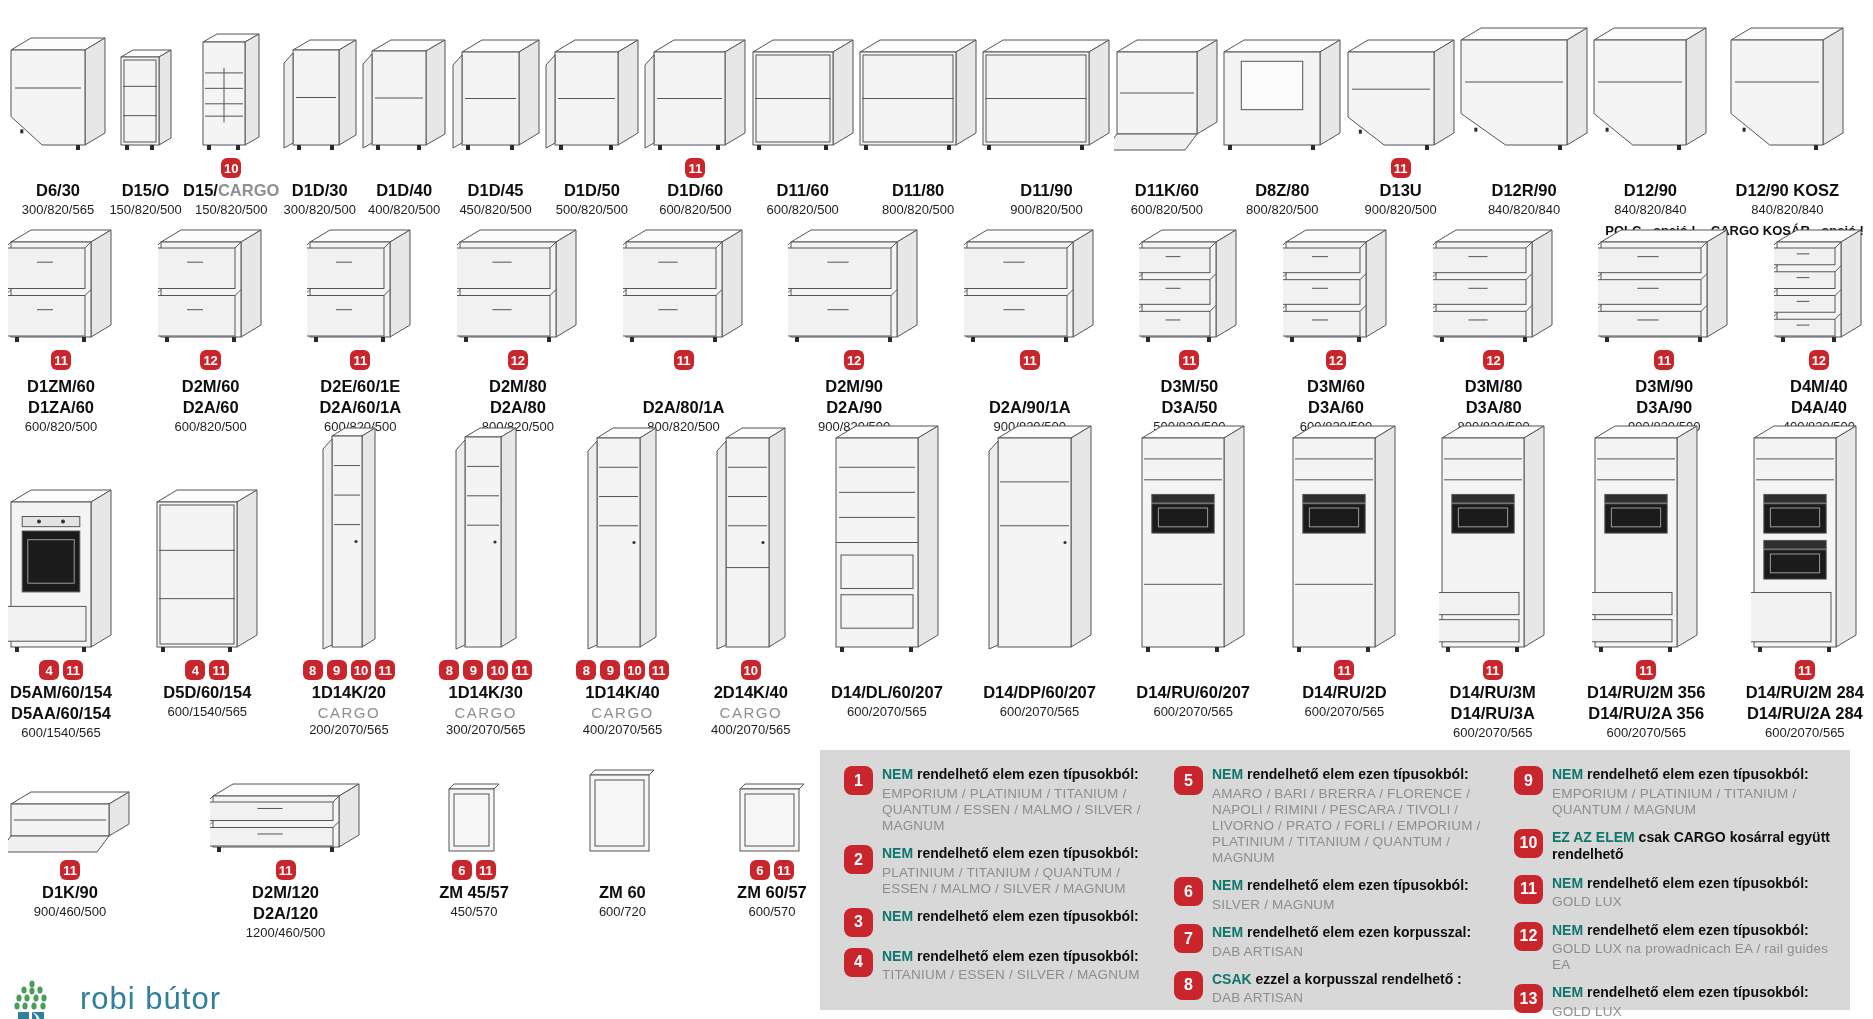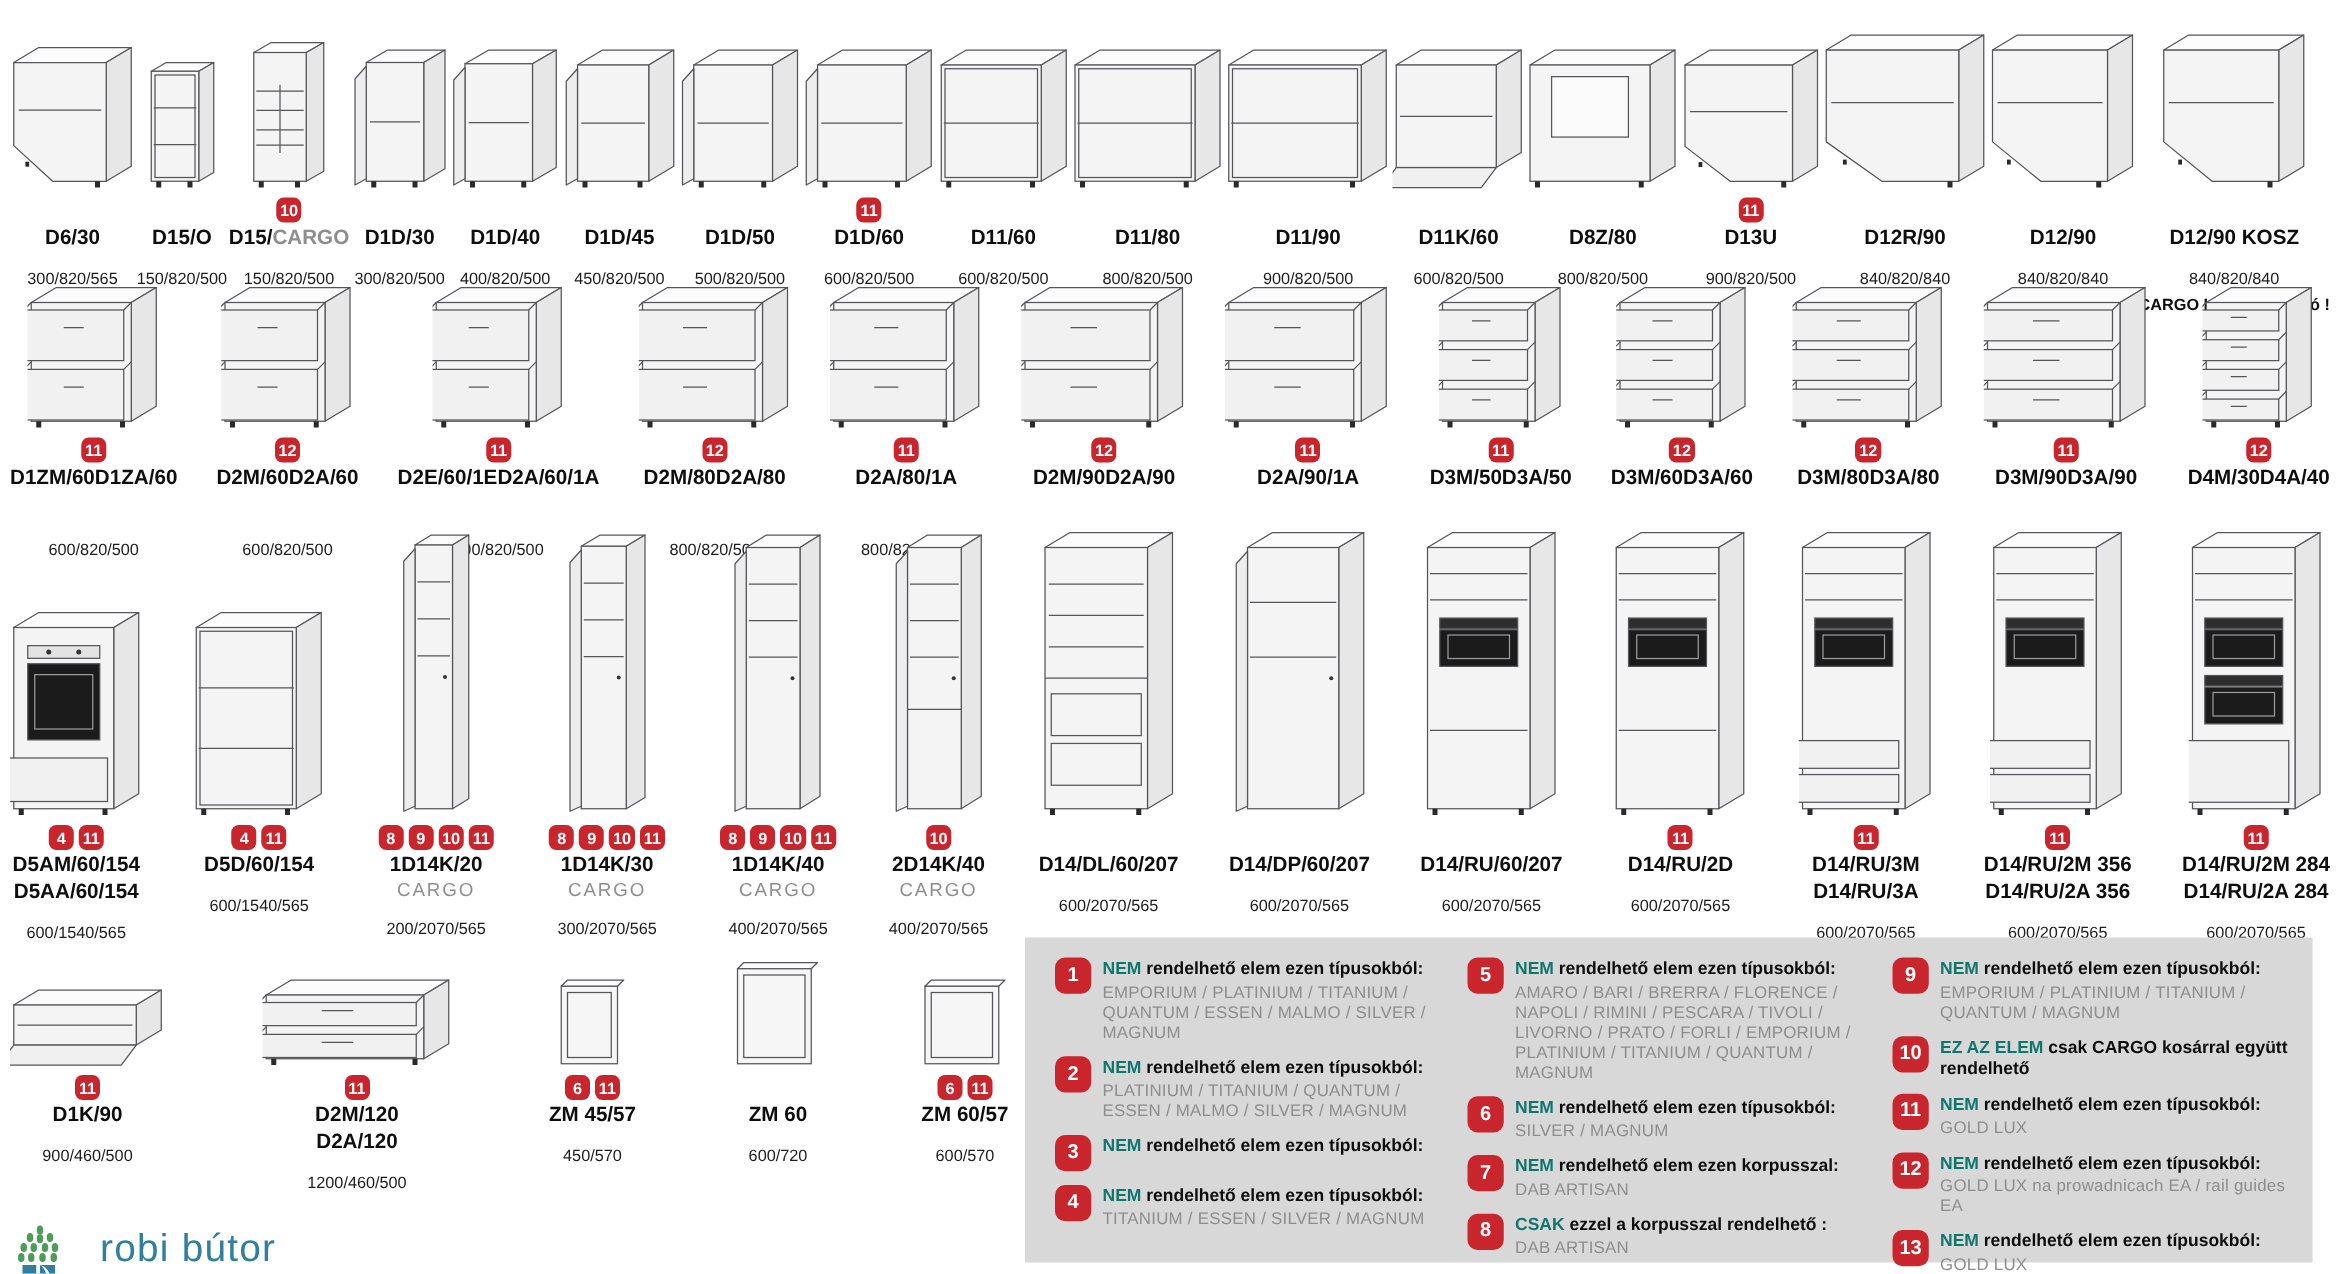--- a/index.html
+++ b/index.html
@@ -18,25 +18,25 @@
   .row2 .art{height:134px}
   .row3 .art{height:236px}
   .row4 .art{height:100px}
 
   .badges{height:24px;display:flex;align-items:center;justify-content:center;margin-top:2px;}
   .badge{min-width:20px;height:20px;border-radius:6px;background:#c9252d;color:#fff;
          font-weight:bold;font-size:13px;display:inline-flex;align-items:center;justify-content:center;
          padding:0 3px;box-sizing:border-box;margin:0 2px;}
 
   .names{text-align:center;}
-  #row2 .names{min-height:46px;display:flex;flex-direction:row;justify-content:flex-end;}
+  #row2 .names{min-height:46px;display:flex;flex-direction:column;justify-content:flex-end;}
   .pname{font-size:16.5px;font-weight:bold;color:#0e0e0e;line-height:1.28;white-space:nowrap;}
   .pname .light{color:#8e8e8e;font-weight:bold;}
   .sub{font-size:15px;color:#8e8e8e;letter-spacing:1.5px;margin-top:1px;}
-  .dims{font-size:13px;color:#1d1d1d;margin-top:14px;line-height:1.3;}
+  .dims{font-size:13px;color:#1d1d1d;margin-top:1px;line-height:1.3;}
   .note{font-size:13px;font-weight:bold;color:#0e0e0e;margin-top:4px;white-space:nowrap;}
 
   #legend{position:absolute;left:820px;top:750px;width:1030px;height:260px;background:#d8d8d8;
           display:flex;box-sizing:border-box;padding:16px 6px 6px 24px;}
   .legend-col{display:flex;flex-direction:column;}
   .legend-col:nth-child(1){width:330px;}
   .legend-col:nth-child(2){width:340px;}
   .legend-col:nth-child(3){width:330px;}
   .lg-item{display:flex;align-items:flex-start;margin-bottom:11px;padding-right:10px;}
   .lg-badge{min-width:29px;height:29px;border-radius:8px;background:#c9252d;color:#fff;font-weight:bold;
@@ -704,21 +704,21 @@
             <rect x="-3" y="91.25" width="64" height="16.75" fill="#f1f1f1" stroke="#55555a" stroke-width="1"></rect>
             <line x1="22.6" y1="97.1125" x2="35.4" y2="97.1125" stroke="#55555a" stroke-width="1"></line>
             <rect x="7" y="109" width="4" height="5" fill="#2a2a2a" stroke="none" stroke-width="1"></rect>
             <rect x="58" y="109" width="4" height="5" fill="#2a2a2a" stroke="none" stroke-width="1"></rect>
           </svg>
         </div>
         <div class="badges">
           <span class="badge">12</span>
         </div>
         <div class="names">
-          <div class="pname">D4M/30</div>
+          <div class="pname">D4M/40</div>
           <div class="pname">D4A/40</div>
         </div>
         <div class="dims">400/820/500</div>
       </div>
     </div>
   <div id="row3" class="prod-row">
       <div class="product row3">
         <div class="art">
           <svg width="106" height="168" viewBox="0 0 106 168">
             <polygon points="3,14 83,14 103,2 23,2" fill="#fcfcfc" stroke="#55555a" stroke-width="1" stroke-linejoin="round"></polygon>

